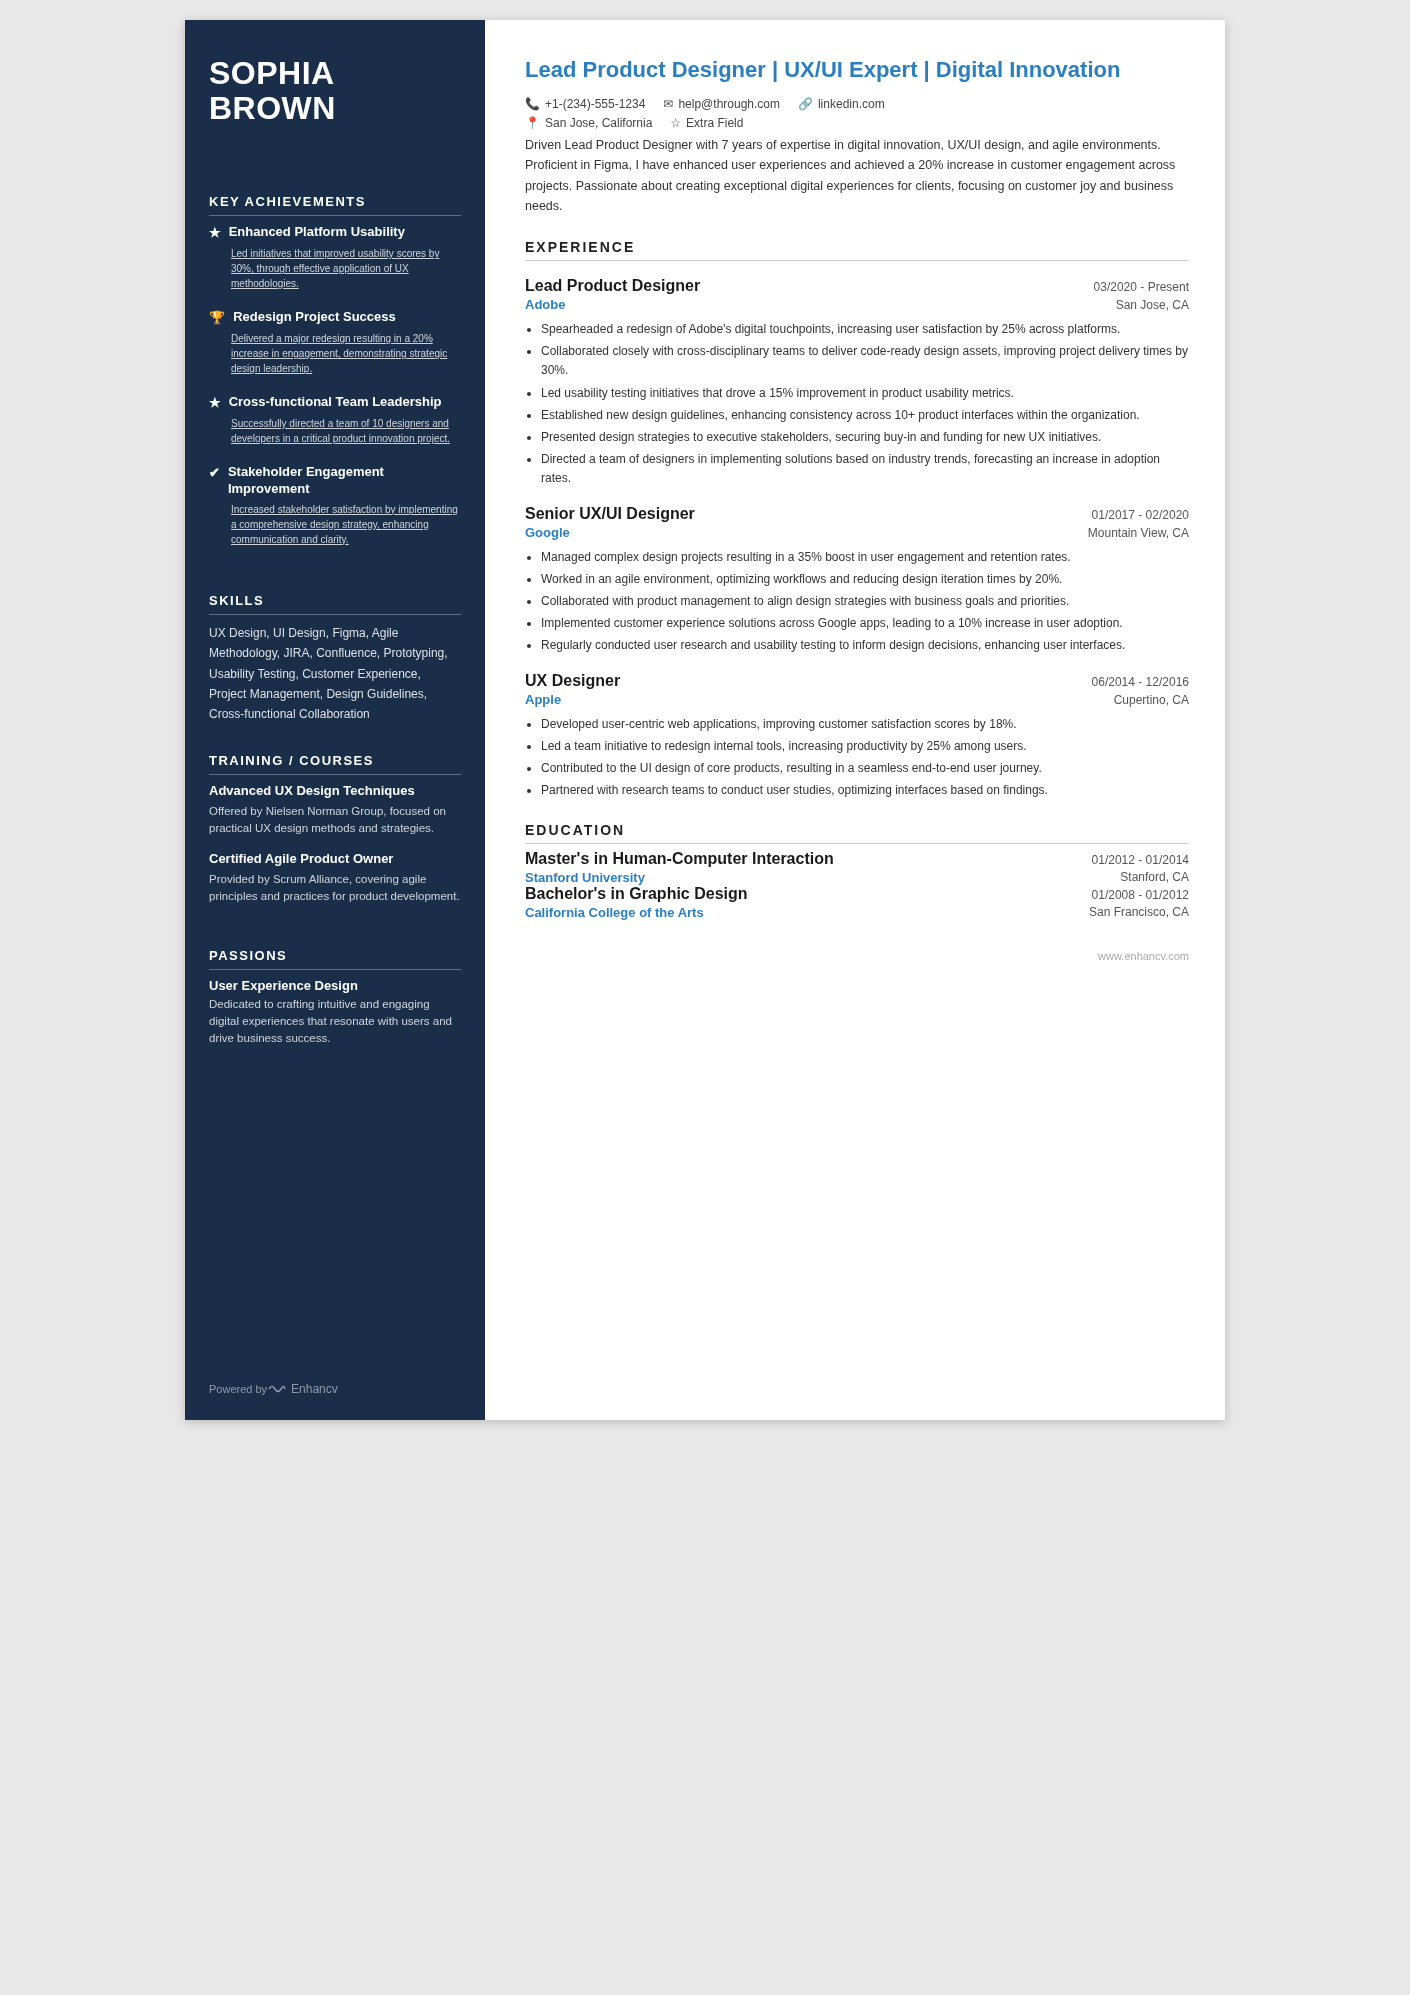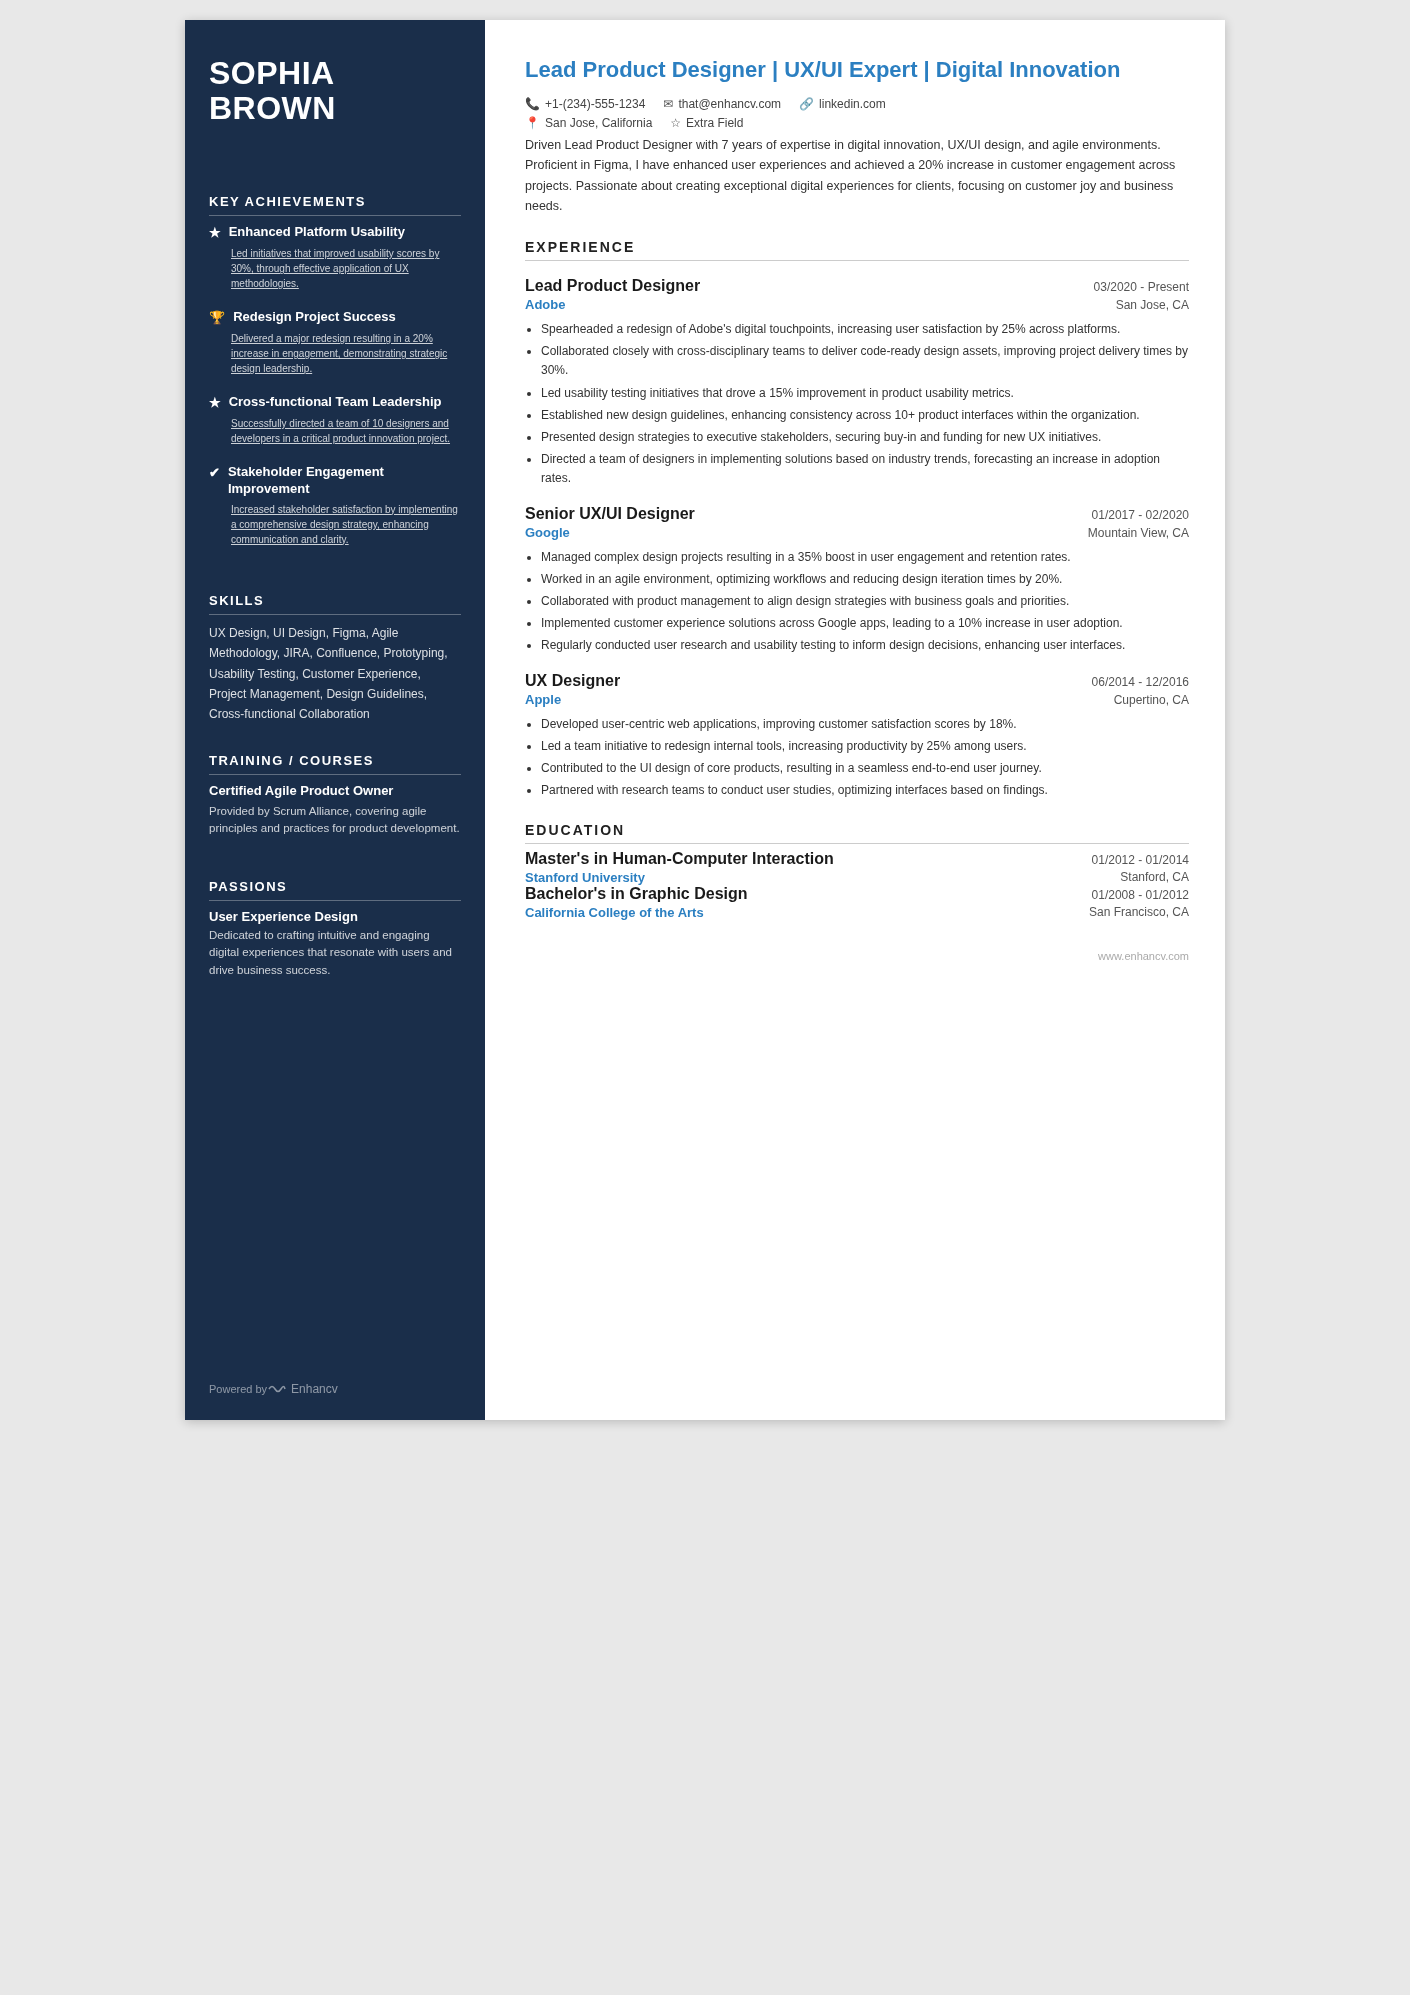--- a/index.html
+++ b/index.html
@@ -284,20 +284,24 @@
     <div class="achievement-desc">Increased stakeholder satisfaction by implementing a comprehensive design strategy, enhancing communication and clarity.</div>
   </div>
       </div>
 
     <div class="sidebar-section-title">SKILLS</div>
     <div class="skills-text">UX Design, UI Design, Figma, Agile Methodology, JIRA, Confluence, Prototyping, Usability Testing, Customer Experience, Project Management, Design Guidelines, Cross-functional Collaboration</div>
 
     <div class="sidebar-section-title">TRAINING / COURSES</div>
     <div id="training-list">
         <div class="training-item">
+    <div class="training-title">Advanced UX Design Techniques</div>
+    <div class="training-desc">Offered by Nielsen Norman Group, focused on practical UX design methods and strategies.</div>
+  </div>
+        <div class="training-item">
     <div class="training-title">Certified Agile Product Owner</div>
     <div class="training-desc">Provided by Scrum Alliance, covering agile principles and practices for product development.</div>
   </div>
       </div>
 
     <div class="sidebar-section-title">PASSIONS</div>
     <div id="passions-list">
         <div class="passion-item">
     <div class="passion-title">User Experience Design</div>
     <div class="passion-desc">Dedicated to crafting intuitive and engaging digital experiences that resonate with users and drive business success.</div>
@@ -320,21 +324,21 @@
 
     <div class="main-title">Lead Product Designer | UX/UI Expert | Digital Innovation</div>
 
     <div class="contact-row">
       <div class="contact-item">
         <span class="contact-icon">📞</span>
         <span>+1-(234)-555-1234</span>
       </div>
       <div class="contact-item">
         <span class="contact-icon">✉</span>
-        <span>that@enhancv.com</span>
+        <span>help@through.com</span>
       </div>
       <div class="contact-item">
         <span class="contact-icon">🔗</span>
         <span>linkedin.com</span>
       </div>
     </div>
     <div class="contact-row">
       <div class="contact-item">
         <span class="contact-icon">📍</span>
         <span>San Jose, California</span>

